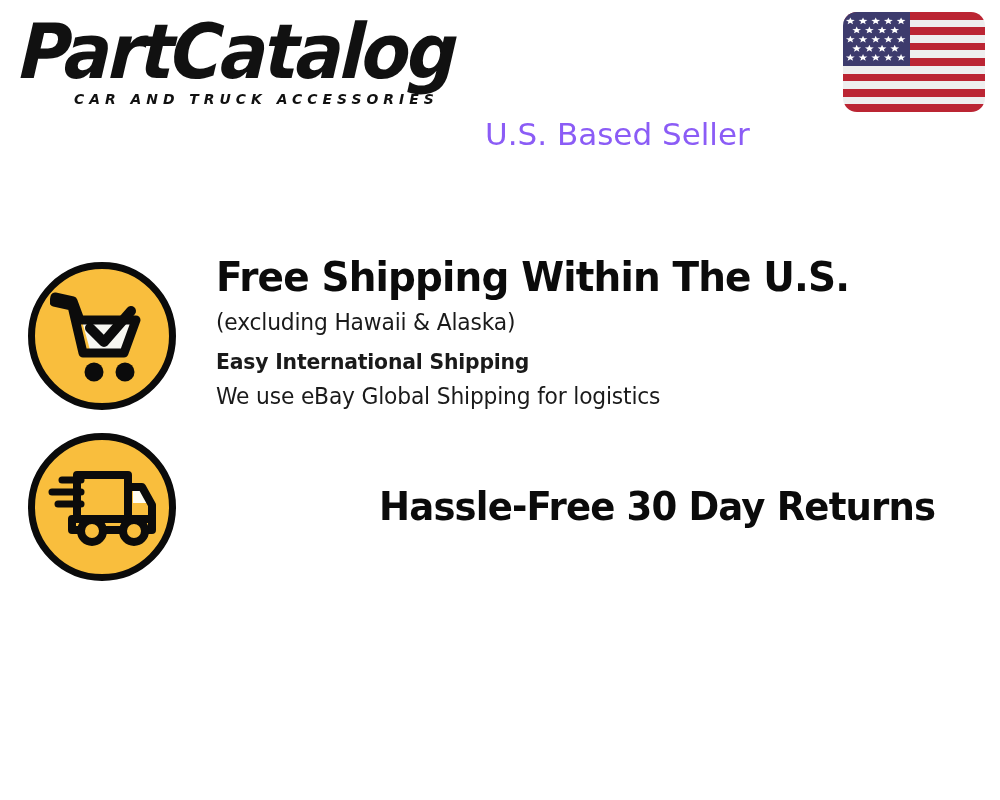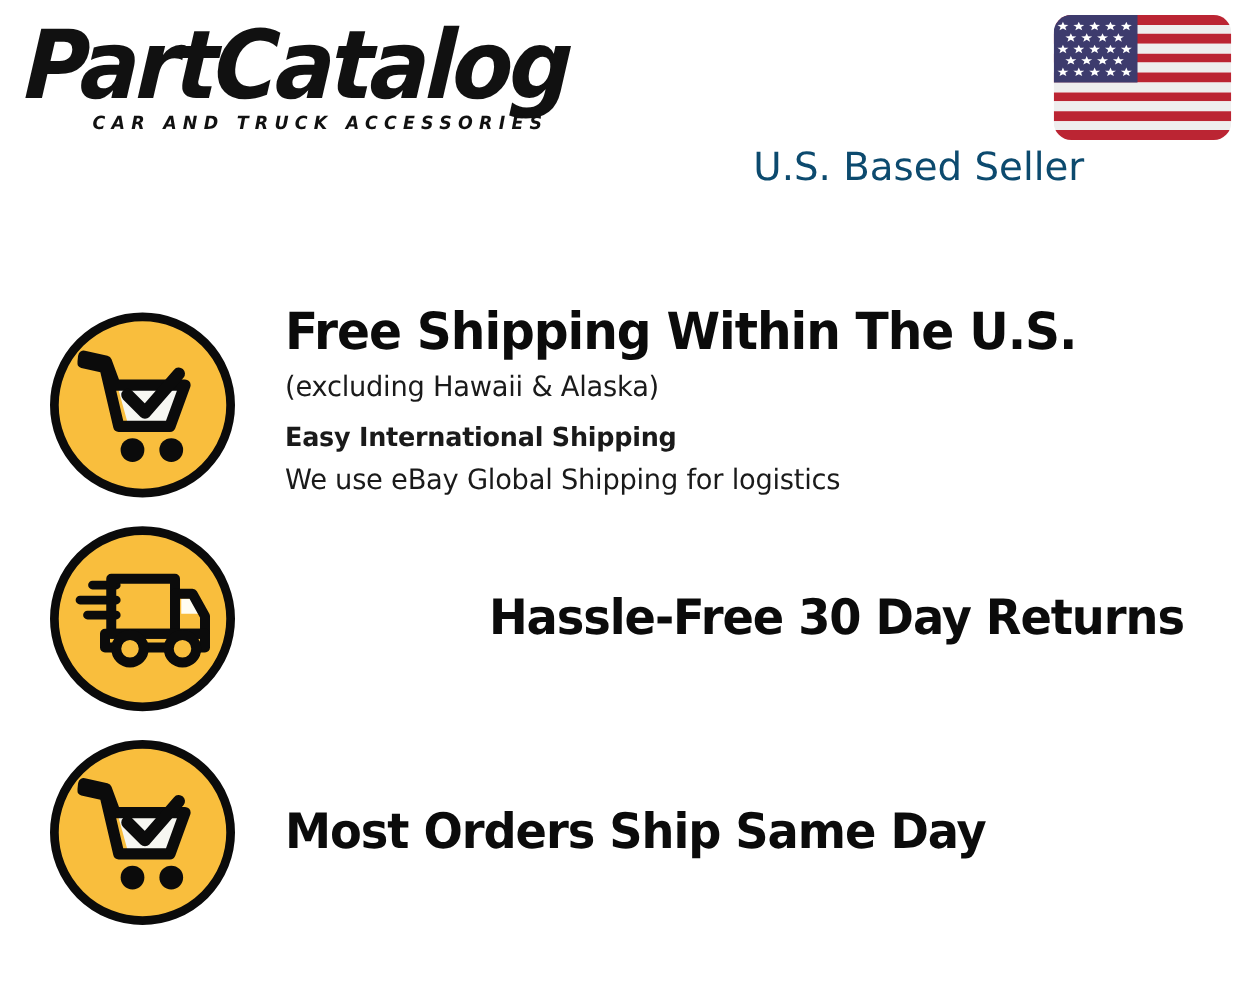--- a/index.html
+++ b/index.html
@@ -82,37 +82,38 @@
     height: 53.9%;
     background: #3D3B6D;
   }
   #flag-canton svg { display: block; width: 100%; height: 100%; }
 
   #seller-label {
     position: absolute;
     right: 15px;
     top: 115px;
     width: 500px;
-    text-align: center;
+    text-align: left;
     font-family: "DejaVu Sans", sans-serif;
     font-weight: 400;
     font-size: 31px;
     line-height: 38px;
-    color: #0c4a6e;
+    color: #8b5cf6;
     letter-spacing: 0px;
     white-space: nowrap;
   }
 
   
   .feature-row {
     position: absolute;
-    left: 40px;
+    left: 28px;
     width: 945px;
     display: flex;
     align-items: center;
+    margin-top: 12px;
   }
   #feature-row-0 { top: 240px; height: 170px; align-items: flex-start; }
   #feature-row-1 { top: 421px; height: 148px; text-align: right; }
   #feature-row-2 { top: 591px; height: 150px; }
 
   .feature-icon {
     position: relative;
     flex: 0 0 auto;
     width: 148px;
     height: 148px;
@@ -276,28 +277,14 @@
 
         <circle cx="44" cy="64" r="11" fill="#F9BE3D" stroke="#0B0B0B" stroke-width="8"></circle>
         <circle cx="86" cy="64" r="11" fill="#F9BE3D" stroke="#0B0B0B" stroke-width="8"></circle>
       </svg>
     </div>
     <div class="feature-text">
       <div class="feature-title">Hassle-Free 30 Day Returns</div>
     </div>
   </div>
 
-  <div class="feature-row" id="feature-row-2">
-    <div class="feature-icon">
-      <svg width="104" height="96" viewBox="0 0 104 96" aria-hidden="true">
-        <path d="M32 33 L83 33 L75 62 L40 62 Z" fill="#F7F7F2"></path>
-        <path d="M5 9 L23 13 L30 32 L86 32 L74 65 L33 65 L22 18 L4 14 Z" fill="none" stroke="#0B0B0B" stroke-width="9" stroke-linecap="round" stroke-linejoin="round"></path>
-        <path d="M40 40 L54 54 L81 23" fill="none" stroke="#0B0B0B" stroke-width="10" stroke-linecap="round" stroke-linejoin="round"></path>
-        <circle cx="44" cy="84" r="9.5" fill="#0B0B0B"></circle>
-        <circle cx="75" cy="84" r="9.5" fill="#0B0B0B"></circle>
-      </svg>
-    </div>
-    <div class="feature-text">
-      <div class="feature-title">Most Orders Ship Same Day</div>
-    </div>
-  </div>
 
 </div>
 
 </body></html>

